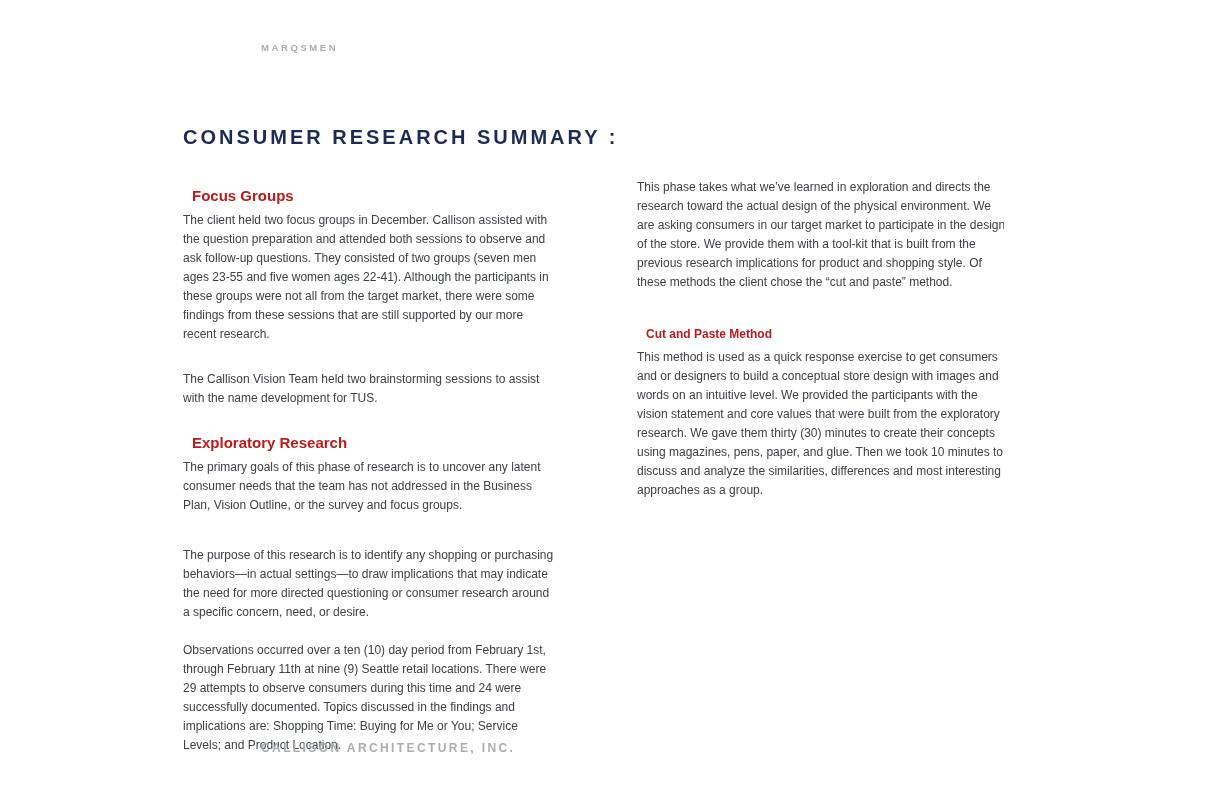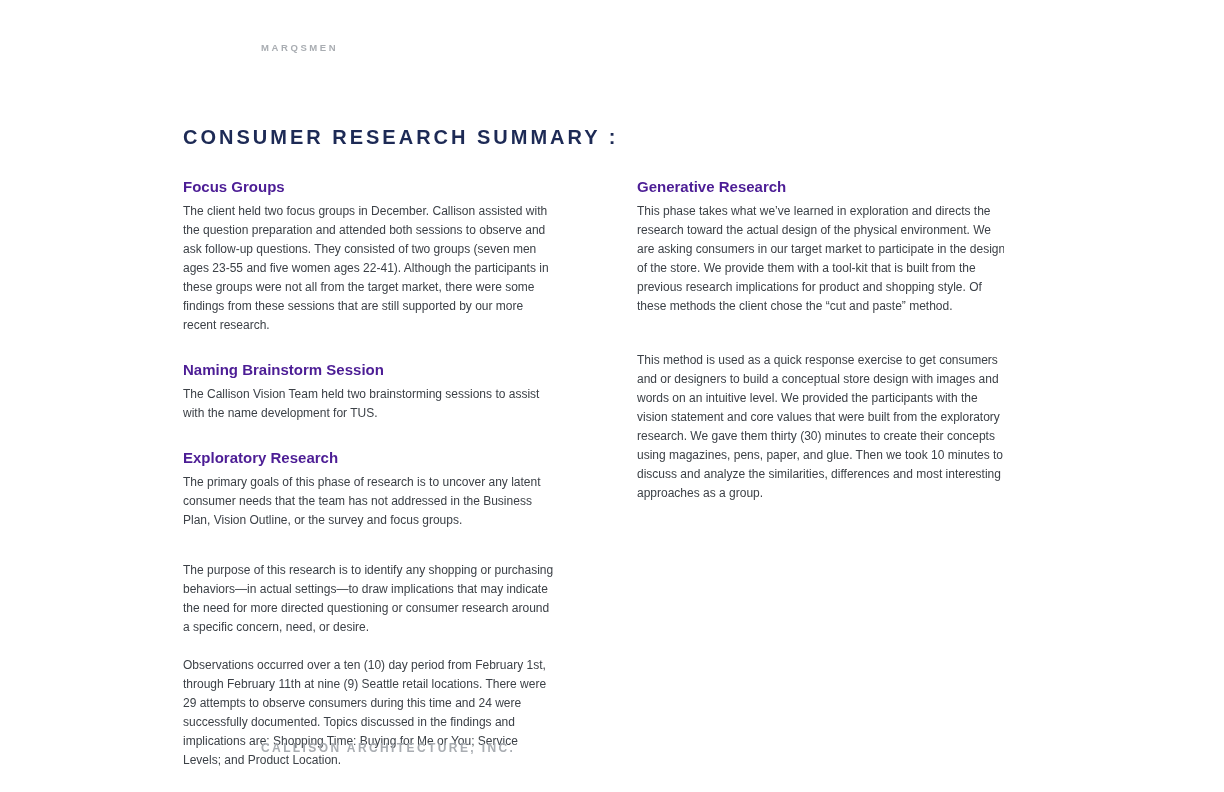--- a/index.html
+++ b/index.html
@@ -23,21 +23,21 @@
     white-space:nowrap;
     text-align:center;
   }
   .columns {
     position:absolute; left:183px; top:178px;
     display:flex;
   }
   .col { width:372px; }
   .col.left { margin-right:82px; }
   section { margin:0; }
-  h2 { margin:0; color:#4c1d95; }
+  h2 { margin:9px; color:#b91c1c; }
   h2.large { font-size:15px; font-weight:700; line-height:17px; margin-bottom:7px; }
   h2.small { font-size:12px; font-weight:700; line-height:15px; margin-bottom:6px; }
   p {
     margin:0;
     font-size:12px; line-height:19px;
     color:#3c4147;
   }
   p + p { margin-top:19px; }
   .sec-gap-md { margin-top:26px; }
   .sec-gap-lg { margin-top:31px; }
@@ -77,44 +77,43 @@
   <div class="columns">
 
     <div class="col left">
 
       <section>
         <h2 class="large">Focus Groups</h2>
         <p>The client held two focus groups in December. Callison assisted with the question preparation and attended both sessions to observe and ask follow-up questions. They consisted of two groups (seven men ages 23-55 and five women ages 22-41).  Although the participants in these groups were not all from the target market, there were some findings from these sessions that are still supported by our more recent research.</p>
       </section>
 
       <section class="sec-gap-md">
-        <h2 class="large">Naming Brainstorm Session</h2>
         <p>The Callison Vision Team held two brainstorming sessions to assist with the name development for TUS.</p>
       </section>
 
       <section class="sec-gap-md">
         <h2 class="large">Exploratory Research</h2>
         <p>The primary goals of this phase of research is to uncover any latent consumer needs that the team has not addressed in the Business Plan, Vision Outline, or the survey and focus groups.</p>
       </section>
 
       <section class="sec-gap-lg">
         <p>The purpose of this research is to identify any shopping or purchasing behaviors—in actual settings—to draw implications that may indicate the need for more directed questioning or consumer research around a specific concern, need, or desire.</p>
         <p>Observations occurred over a ten (10) day period from February 1st, through February 11th at nine (9) Seattle retail locations. There were 29 attempts to observe consumers during this time and 24 were successfully documented. Topics discussed in the findings and implications are: Shopping Time: Buying for Me or You; Service Levels; and Product Location.</p>
       </section>
 
     </div>
 
     <div class="col right">
 
       <section>
-        <h2 class="large">Generative Research</h2>
         <p>This phase takes what we’ve learned in exploration and directs the research toward the actual design of the physical environment. We are asking consumers in our target market to participate in the design of the store. We provide them with a tool-kit that is built from the previous research implications for product and shopping style. Of these methods the client chose the “cut and paste” method.</p>
       </section>
 
       <section class="sec-gap-xl">
+        <h2 class="small">Cut and Paste Method</h2>
         <p>This method is used as a quick response exercise to get consumers and or designers to build a conceptual store design with images and words on an intuitive level. We provided the participants with the vision statement and core values that were built from the exploratory research. We gave them thirty (30) minutes to create their concepts using magazines, pens, paper, and glue. Then we took 10 minutes to discuss and analyze the similarities, differences and most interesting approaches as a group.</p>
       </section>
 
     </div>
 
   </div>
 
   <div class="page-marker">
     <span class="bar"></span>
     <span class="num">77</span>

